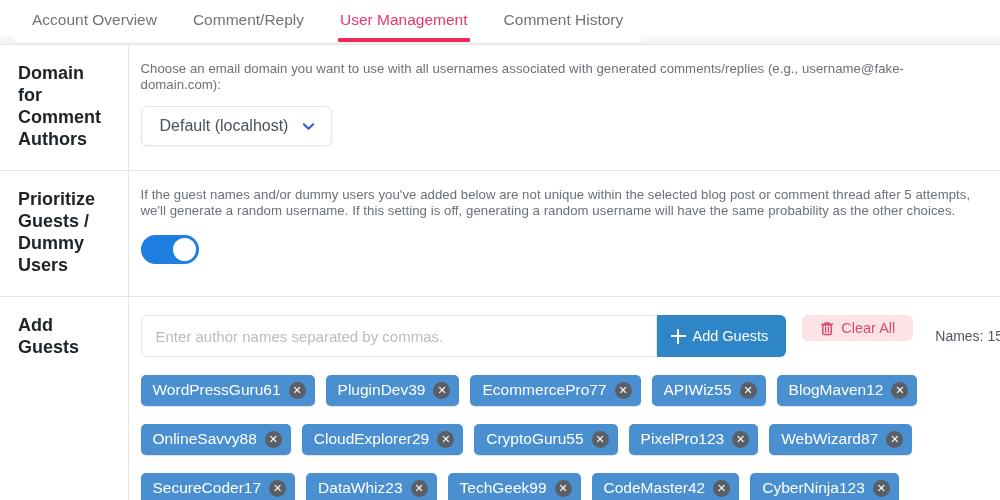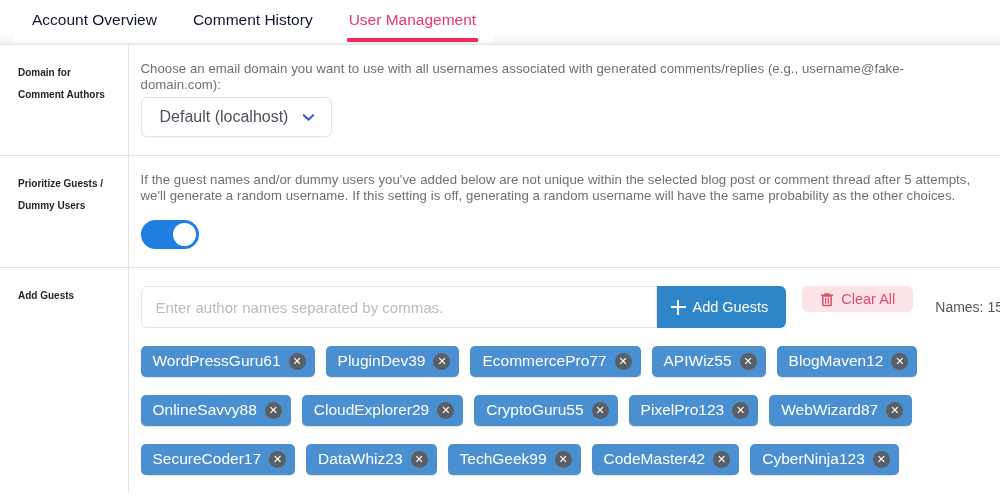--- a/index.html
+++ b/index.html
@@ -22,21 +22,21 @@
     height: 44px;
     background: #ffffff;
     display: flex;
     align-items: flex-start;
     padding-left: 14px;
     box-sizing: border-box;
   }
   .tab {
     position: relative;
     font-size: 15.5px;
-    color: #0f172a;
+    color: #737373;
     padding: 10px 18px 12px 18px;
     line-height: 20px;
     white-space: nowrap;
     cursor: pointer;
     background: transparent;
     border: none;
     font-family: "Liberation Sans", sans-serif;
   }
   .tab.active {
     color: #e8376b;
@@ -72,42 +72,42 @@
   }
   .form-table tr {
     border-top: 1px solid #e4e4e6;
   }
   .form-table th {
     width: 128px;
     vertical-align: top;
     text-align: left;
     padding: 17px 16px 20px 18px;
     box-sizing: border-box;
-    font-size: 10px;
+    font-size: 18px;
     font-weight: bold;
     color: #1d2327;
     line-height: 22px;
     border-right: 1px solid #e4e4e6;
   }
   .form-table td {
     vertical-align: top;
     padding: 16px 16px 18px 12px;
     box-sizing: border-box;
   }
   .desc {
     font-size: 13.2px;
     color: #6b7177;
     line-height: 16px;
     margin: 0 0 0 0;
     letter-spacing: 0.05px;
   }
 
   
   .select-box {
-    margin-top: 4px;
+    margin-top: 13px;
     display: inline-flex;
     align-items: center;
     gap: 14px;
     background: #ffffff;
     border: 1px solid #e2e4e7;
     border-radius: 6px;
     padding: 10px 16px 10px 18px;
     box-shadow: 0 1px 2px rgba(0,0,0,0.04);
     cursor: pointer;
     min-width: 148px;
@@ -263,24 +263,27 @@
 </style>
 </head>
 <body>
 
 <div class="tabbar">
   <div class="tabbar-shade"></div>
   <div class="tab-wrap">
     <button class="tab">Account Overview</button>
   </div>
   <div class="tab-wrap">
-    <button class="tab">Comment History</button>
+    <button class="tab">Comment/Reply</button>
   </div>
   <div class="tab-wrap">
     <button class="tab active">User Management</button>
+  </div>
+  <div class="tab-wrap">
+    <button class="tab">Comment History</button>
   </div>
 </div>
 
 <table class="form-table">
   <tbody>
 
     <tr>
       <th>Domain for Comment Authors</th>
       <td>
         <p class="desc">Choose an email domain you want to use with all usernames associated with generated comments/replies (e.g., username@fake-domain.com):</p>

